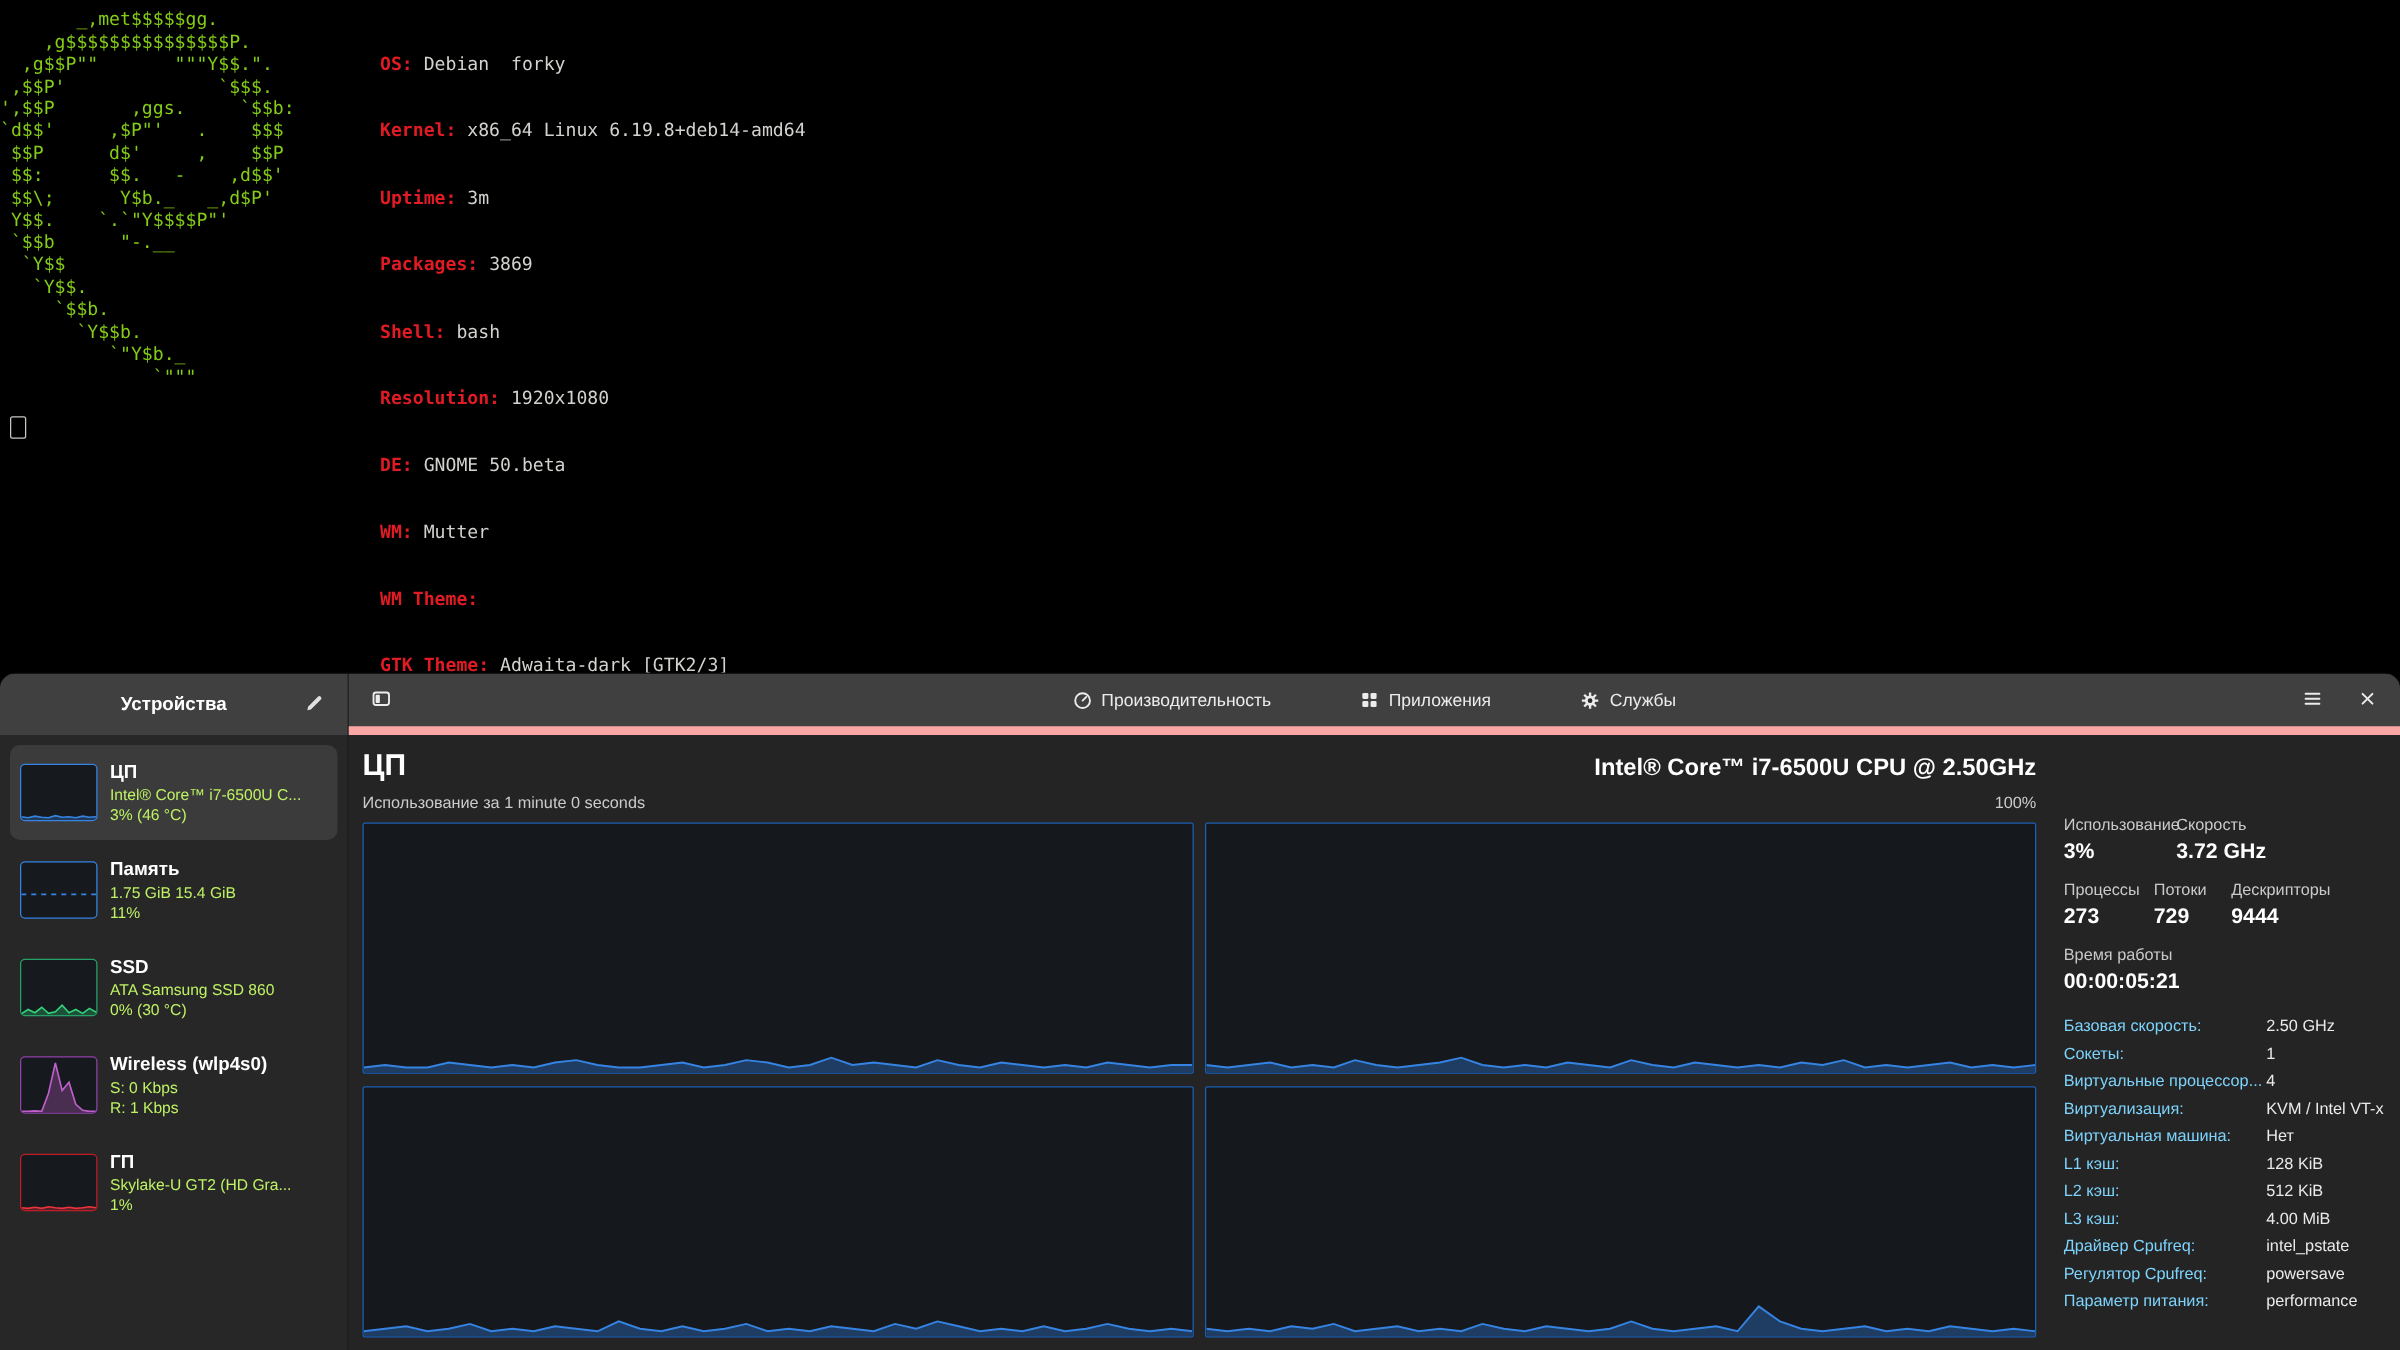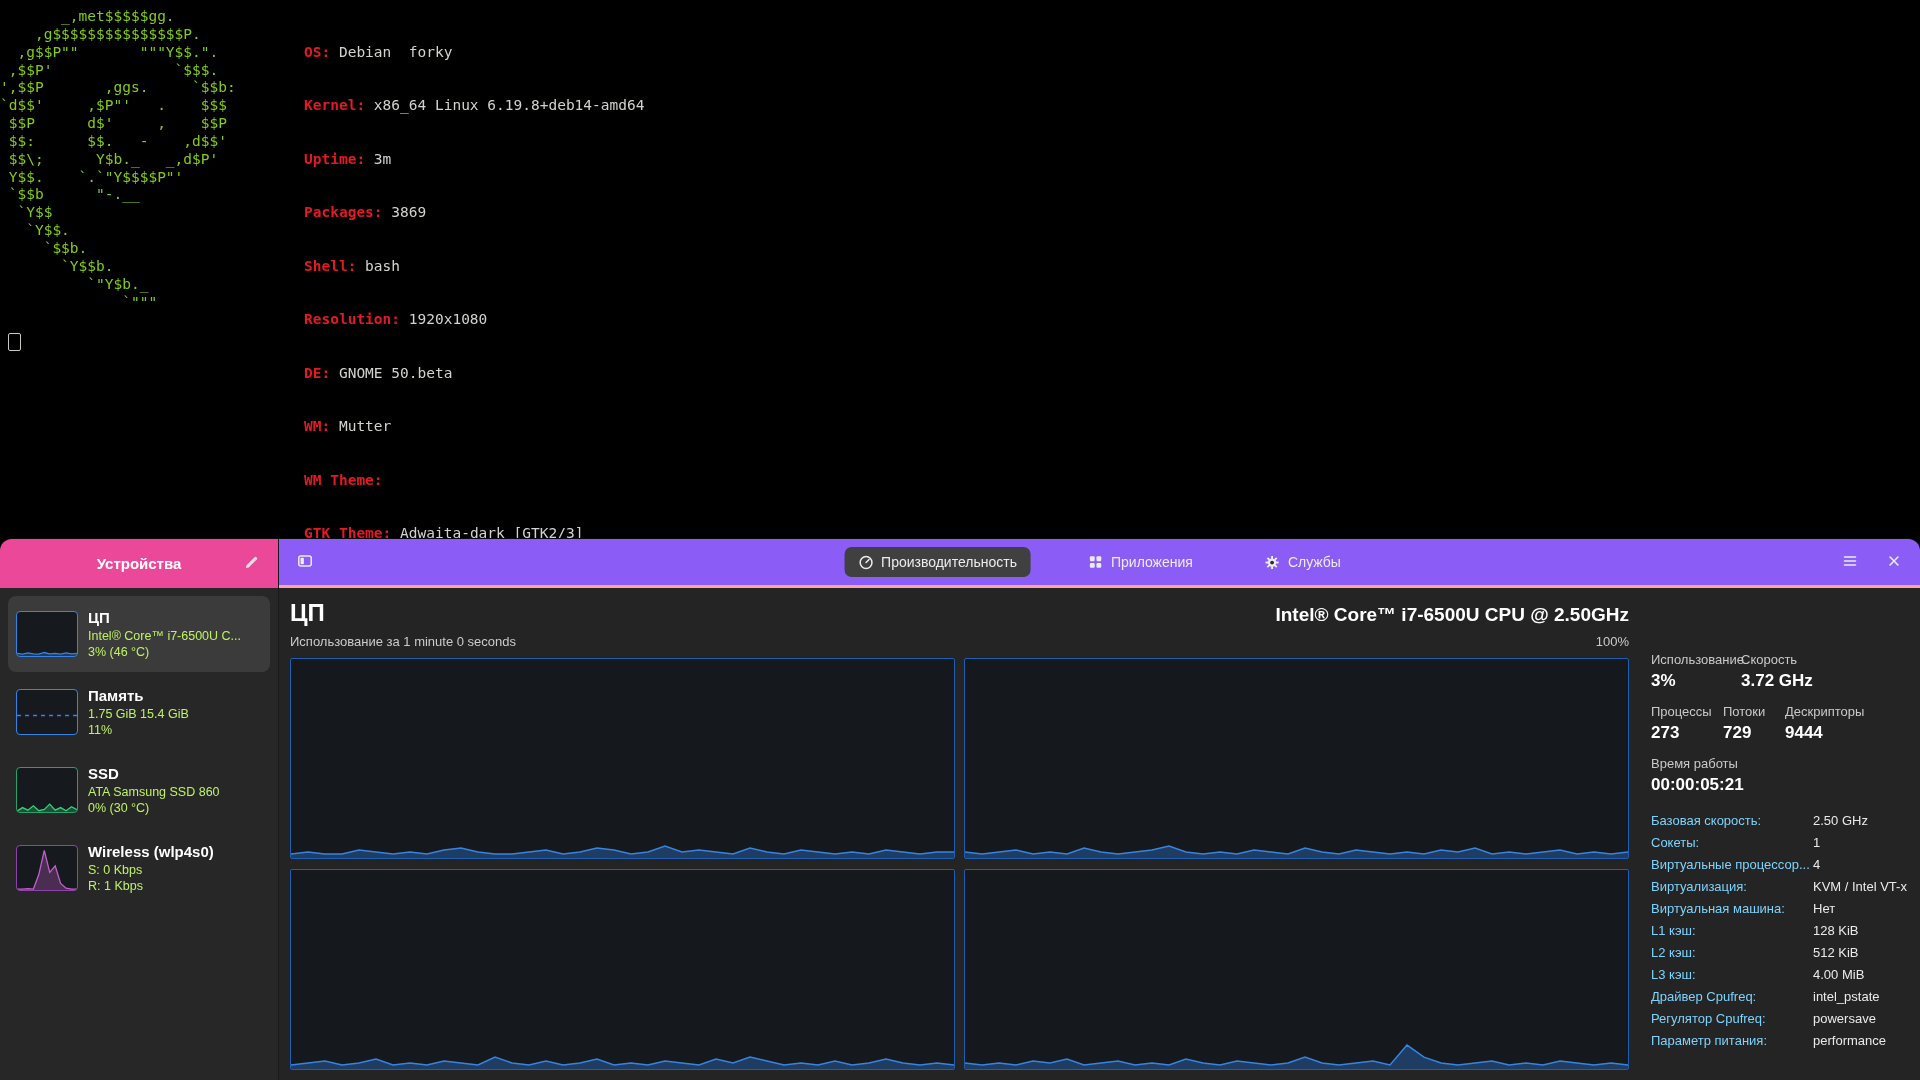--- a/index.html
+++ b/index.html
@@ -20,41 +20,41 @@
 
   
   .window { position:absolute; left:0; top:539px; width:1920px; height:541px;
             background:#242424; border-radius:12px 12px 0 0; display:flex; overflow:hidden;
             box-shadow:0 0 0 1px #0a0a0a; color:#fff; }
 
   
   .sidebar { width:279px; flex:none; background:#272727; border-right:1px solid #1a1a1a;
              display:flex; flex-direction:column; }
   .sidebar-header { height:49px; flex:none; display:flex; align-items:center; justify-content:center;
-                    position:relative; background:#ec4899; }
+                    position:relative; background:#404040; }
   .sidebar-title { font-size:15px; font-weight:bold; }
   .edit-btn { position:absolute; right:12px; top:50%; transform:translateY(-50%);
               width:30px; height:30px; border:none; background:transparent; color:#e0e0e0;
               display:flex; align-items:center; justify-content:center; border-radius:6px; cursor:pointer; }
   .device-list { padding:8px 8px; }
   .device { display:flex; align-items:center; gap:10px; height:76px; padding:7px 8px;
             border-radius:8px; margin-bottom:2px; cursor:pointer; }
   .device.selected { background:#3b3b3b; }
   .thumb { width:62px; height:46px; flex:none; background:#16191d; border:1.5px solid #3584e4;
            border-radius:4px; position:relative; overflow:hidden; }
   .thumb svg { position:absolute; left:0; bottom:0; }
   .device-text { min-width:0; }
   .device-name { font-size:15px; font-weight:600; line-height:17px; margin-bottom:2px;
                  white-space:nowrap; overflow:hidden; }
   .device-desc,.device-status { font-size:12.5px; color:#bef264; line-height:16px;
                                 white-space:nowrap; overflow:hidden; }
 
   
   .main { flex:1; display:flex; flex-direction:column; background:#242424; min-width:0; }
-  .main-header { height:49px; flex:none; background:#8b5cf6; border-bottom:3px solid #fca5a5;
+  .main-header { height:49px; flex:none; background:#404040; border-bottom:7px solid #fca5a5;
                  display:flex; align-items:center; padding:0 10px; position:relative; }
   .icon-btn { width:32px; height:32px; border:none; background:transparent; color:#ececec;
               display:flex; align-items:center; justify-content:center; border-radius:6px; cursor:pointer; }
   .tabs { position:absolute; left:50%; top:50%; transform:translate(-50%,-50%);
           display:flex; align-items:center; gap:44px; }
   .tab { display:flex; align-items:center; gap:8px; border:none; background:transparent;
          color:#ececec; font-size:14px; padding:7px 14px; border-radius:7px; cursor:pointer;
          font-family:inherit; white-space:nowrap; }
   .tab.active { background:#404040; }
   .tab-icon { display:flex; align-items:center; }
@@ -189,20 +189,33 @@
               <polyline fill="none" stroke="#c061cb" stroke-width="1.3" points="0.0,43.1 5.5,43.1 10.9,42.7 16.4,43.1 21.8,28.6 27.3,4.4 32.7,26.4 38.2,19.8 43.6,37.4 49.1,42.2 54.5,43.1 60.0,43.1"></polyline>
             </svg>
           </div>
         <div class="device-text">
           <div class="device-name">Wireless (wlp4s0)</div>
           <div class="device-desc">S: 0 Kbps</div>
           <div class="device-status">R: 1 Kbps</div>
         </div>
       </div>
 
+      <div class="device">
+        <div class="thumb" style="border-color: rgb(192, 28, 40);">
+            <svg width="60" height="44" viewBox="0 0 60 44" preserveAspectRatio="none">
+              <polygon fill="rgba(237,51,59,0.3)" points="0,44 0.0,42.2 5.5,42.7 10.9,41.8 16.4,42.7 21.8,41.4 27.3,42.2 32.7,42.7 38.2,41.8 43.6,42.7 49.1,42.2 54.5,41.4 60.0,42.2 60,44"></polygon>
+              <polyline fill="none" stroke="#ed333b" stroke-width="1.3" points="0.0,42.2 5.5,42.7 10.9,41.8 16.4,42.7 21.8,41.4 27.3,42.2 32.7,42.7 38.2,41.8 43.6,42.7 49.1,42.2 54.5,41.4 60.0,42.2"></polyline>
+            </svg>
+          </div>
+        <div class="device-text">
+          <div class="device-name">ГП</div>
+          <div class="device-desc">Skylake-U GT2 (HD Gra...</div>
+          <div class="device-status">1%</div>
+        </div>
+      </div>
 
     </div>
   </aside>
 
   <section class="main">
     <div class="main-header">
       <button class="icon-btn">
         <span>
           <svg width="16" height="16" viewBox="0 0 16 16">
               <rect x="1.8" y="3" width="12.4" height="10" rx="2" fill="none" stroke="currentColor" stroke-width="1.5"></rect>

